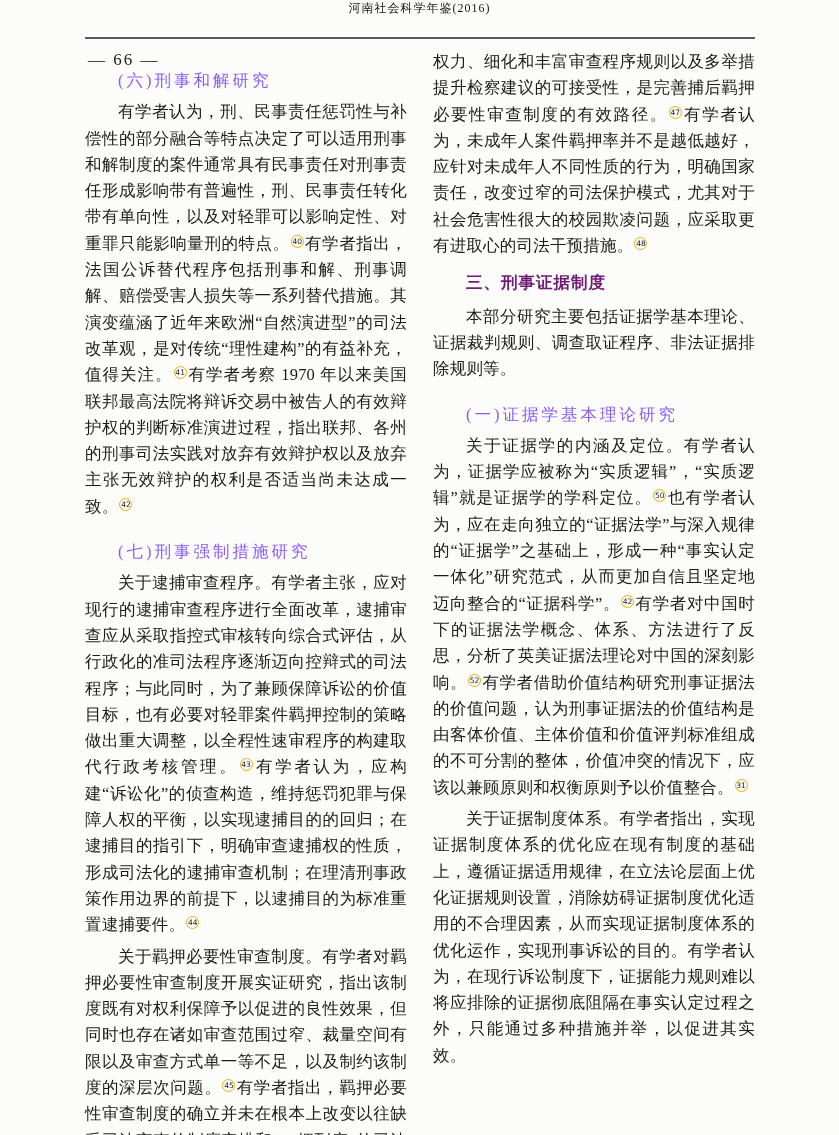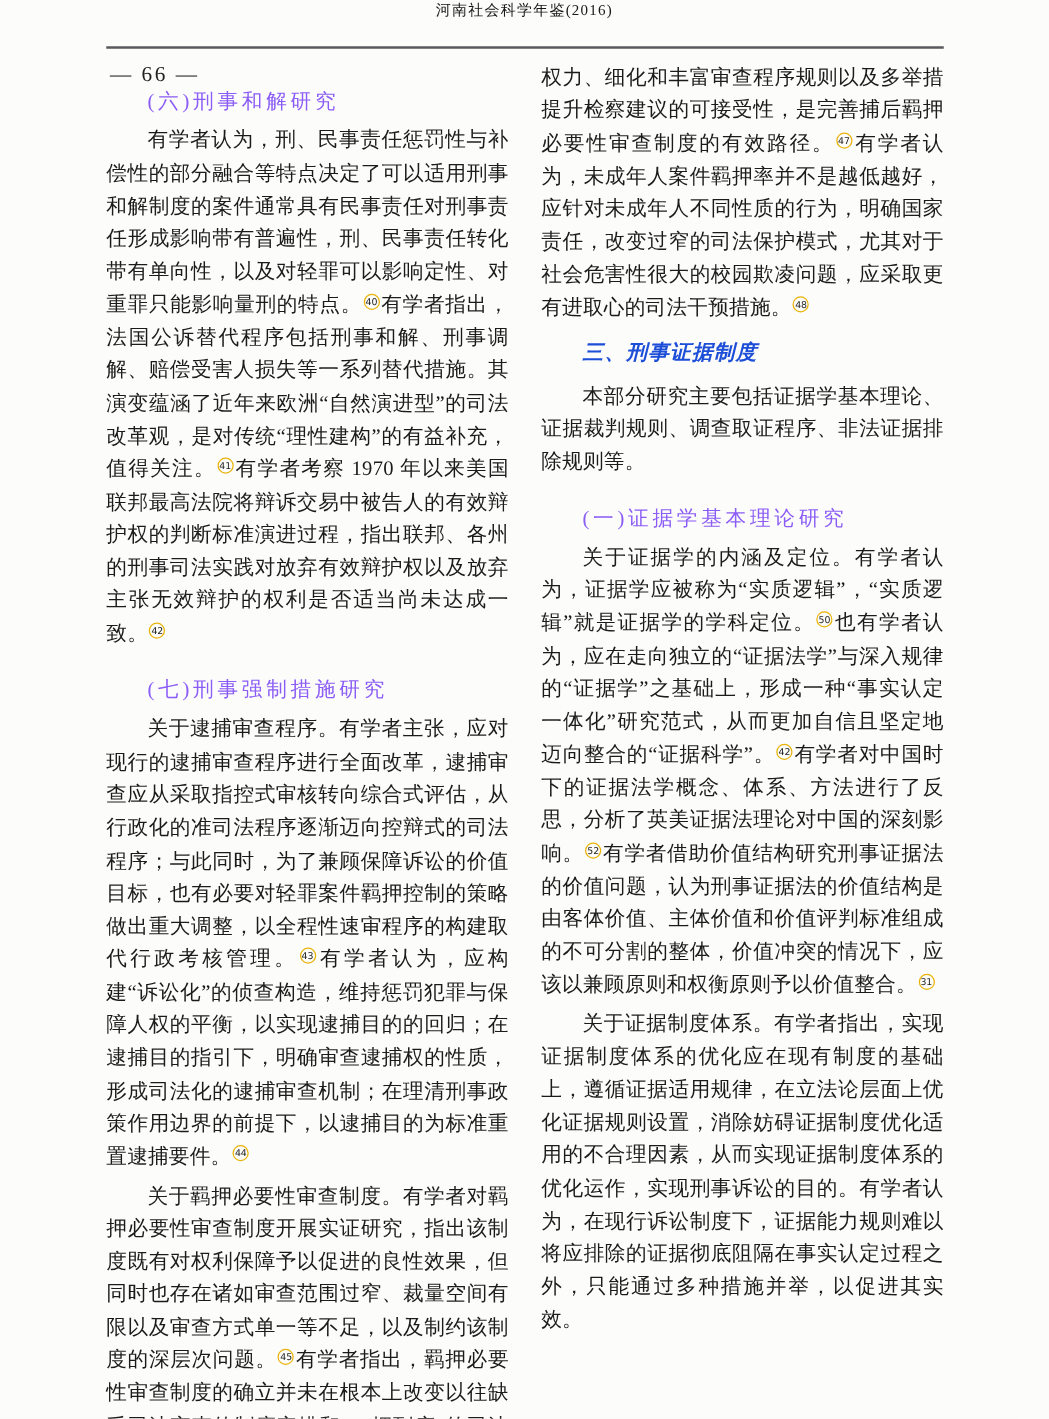--- a/index.html
+++ b/index.html
@@ -61,22 +61,21 @@
     letter-spacing:3px;
     color:#8b5cf6;
   }
   .section{
     margin:10px 0 8px 0;
     text-indent:2em;
     font-family:"Liberation Sans","DejaVu Sans",sans-serif;
     font-weight:bold;
     font-size:16.5px;
     letter-spacing:1px;
-    color:#1d4ed8;
-    font-style:italic;
+    color:#701a75;
   }
   .fn{
     display:inline-block;
     box-sizing:border-box;
     width:13px;height:13px;
     border:1px solid #eab308;
     border-radius:50%;
     font-family:"DejaVu Sans","Liberation Sans",sans-serif;
     font-size:7.5px;
     line-height:11px;

